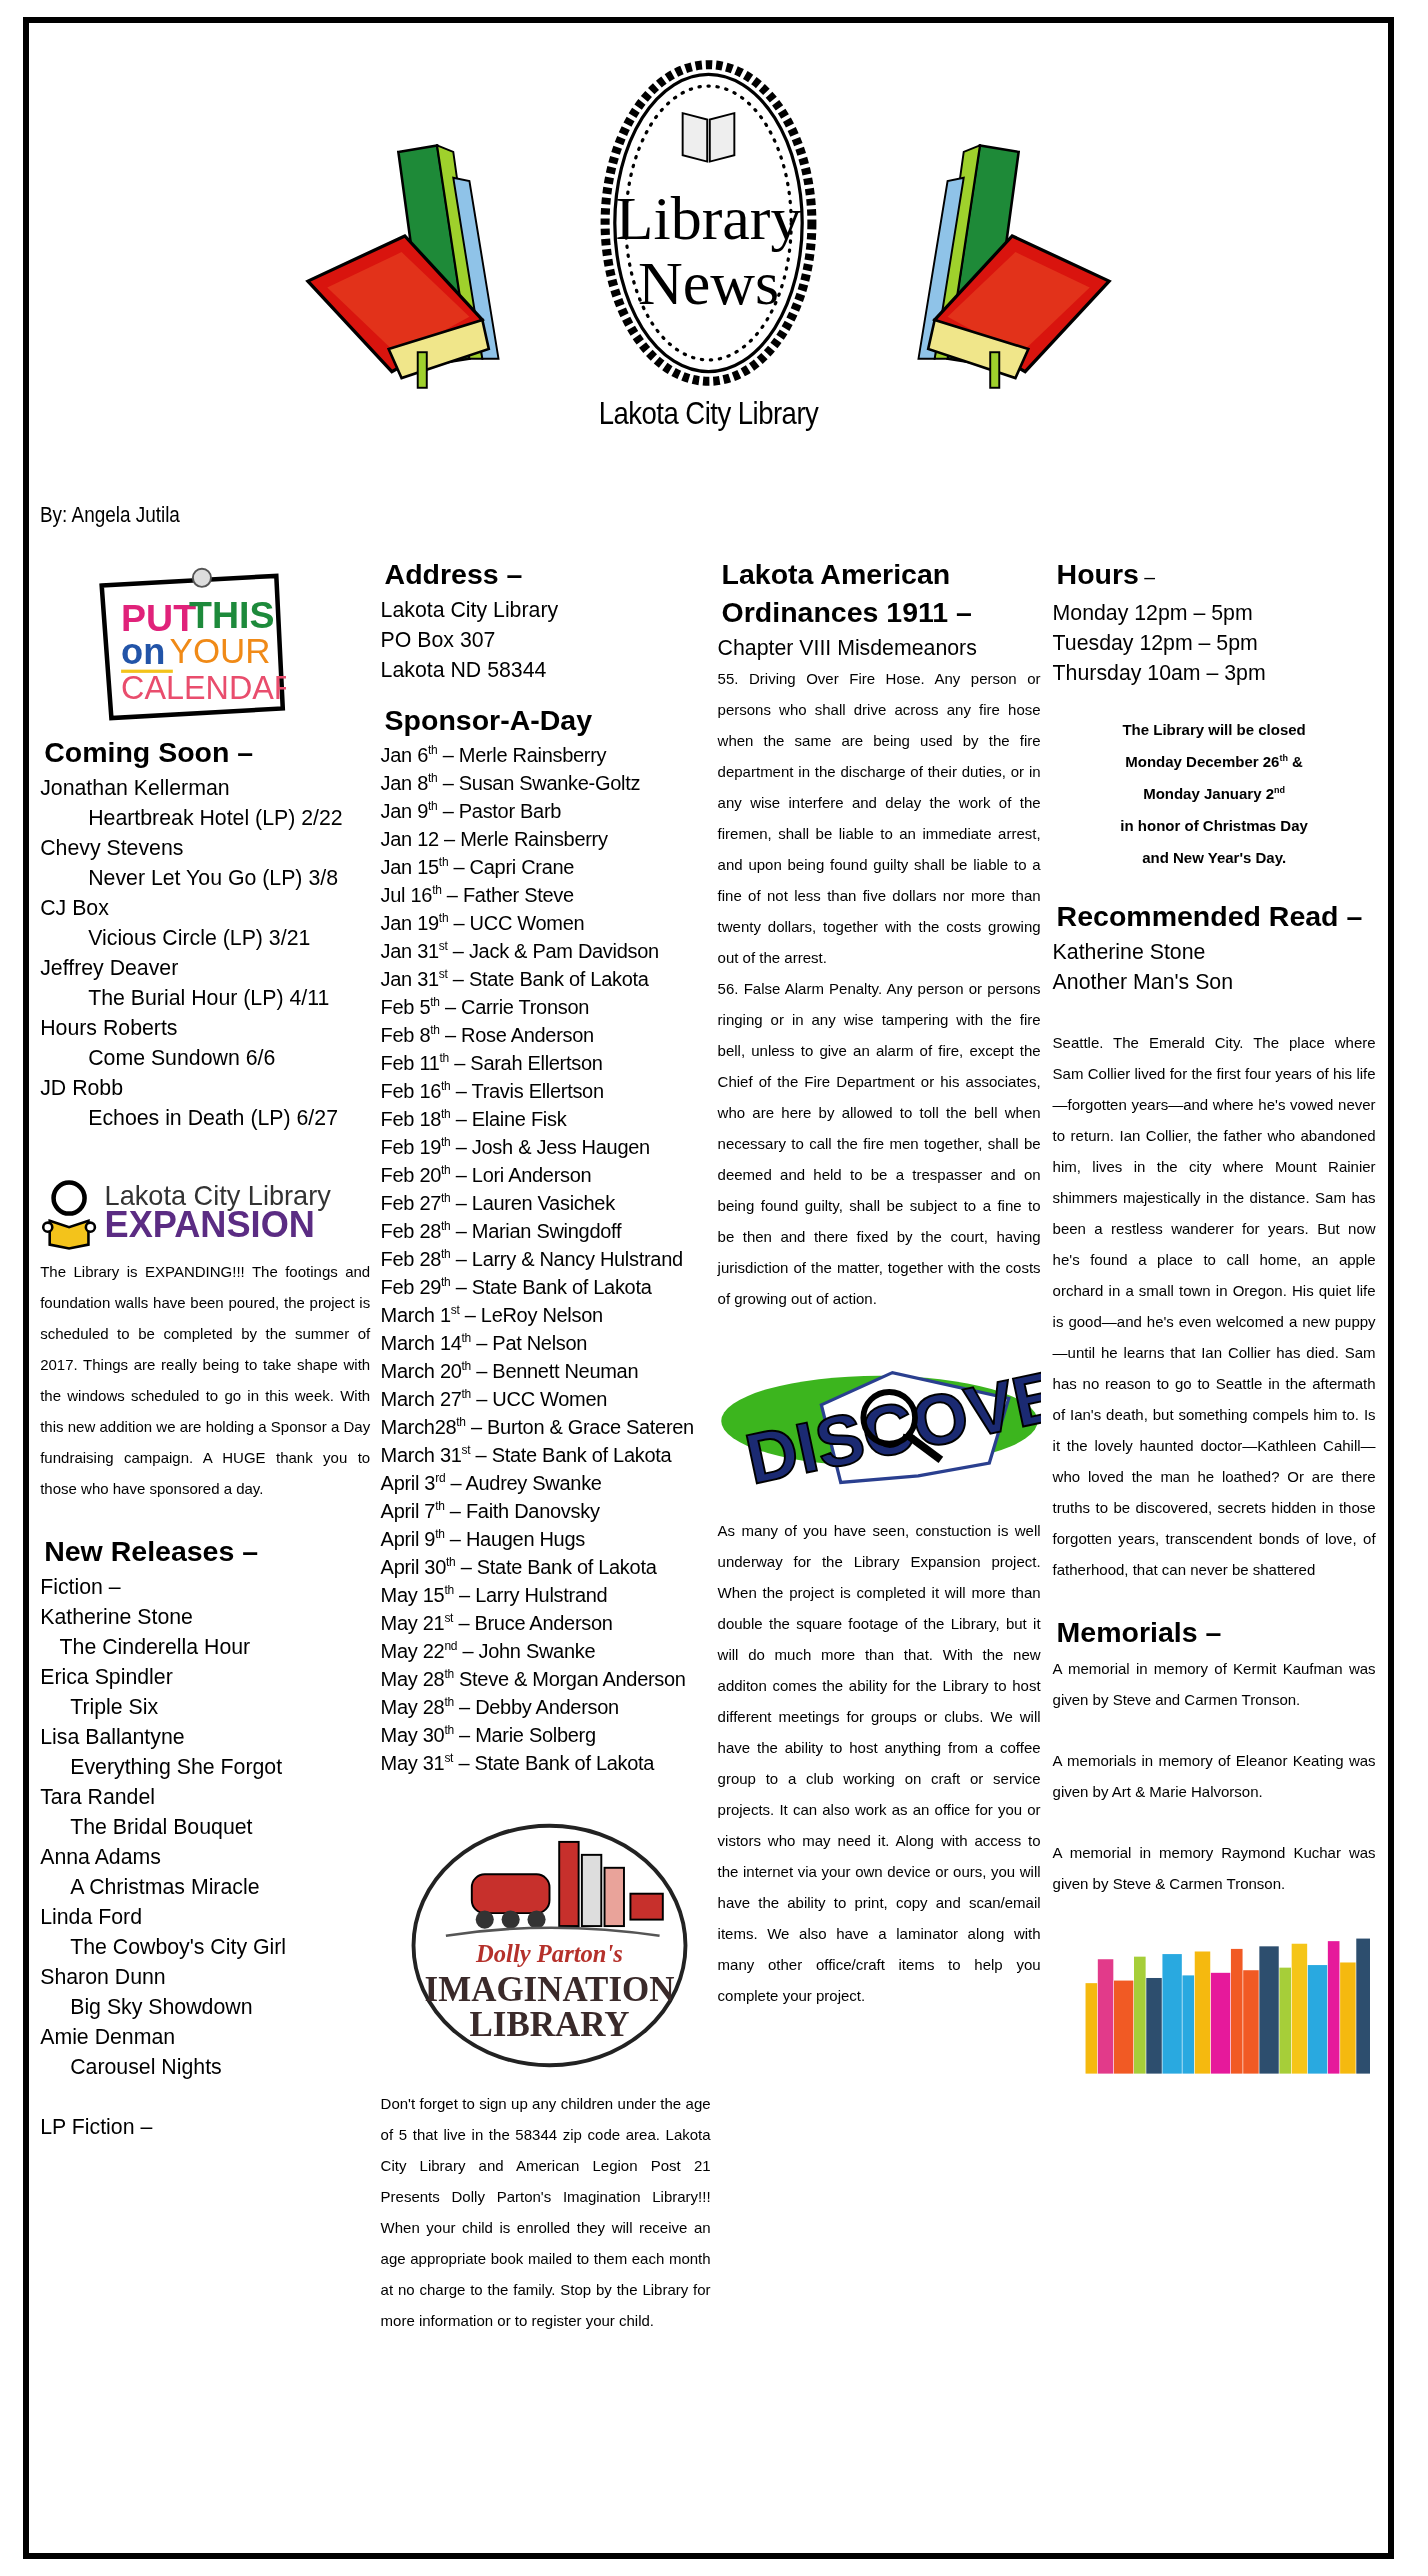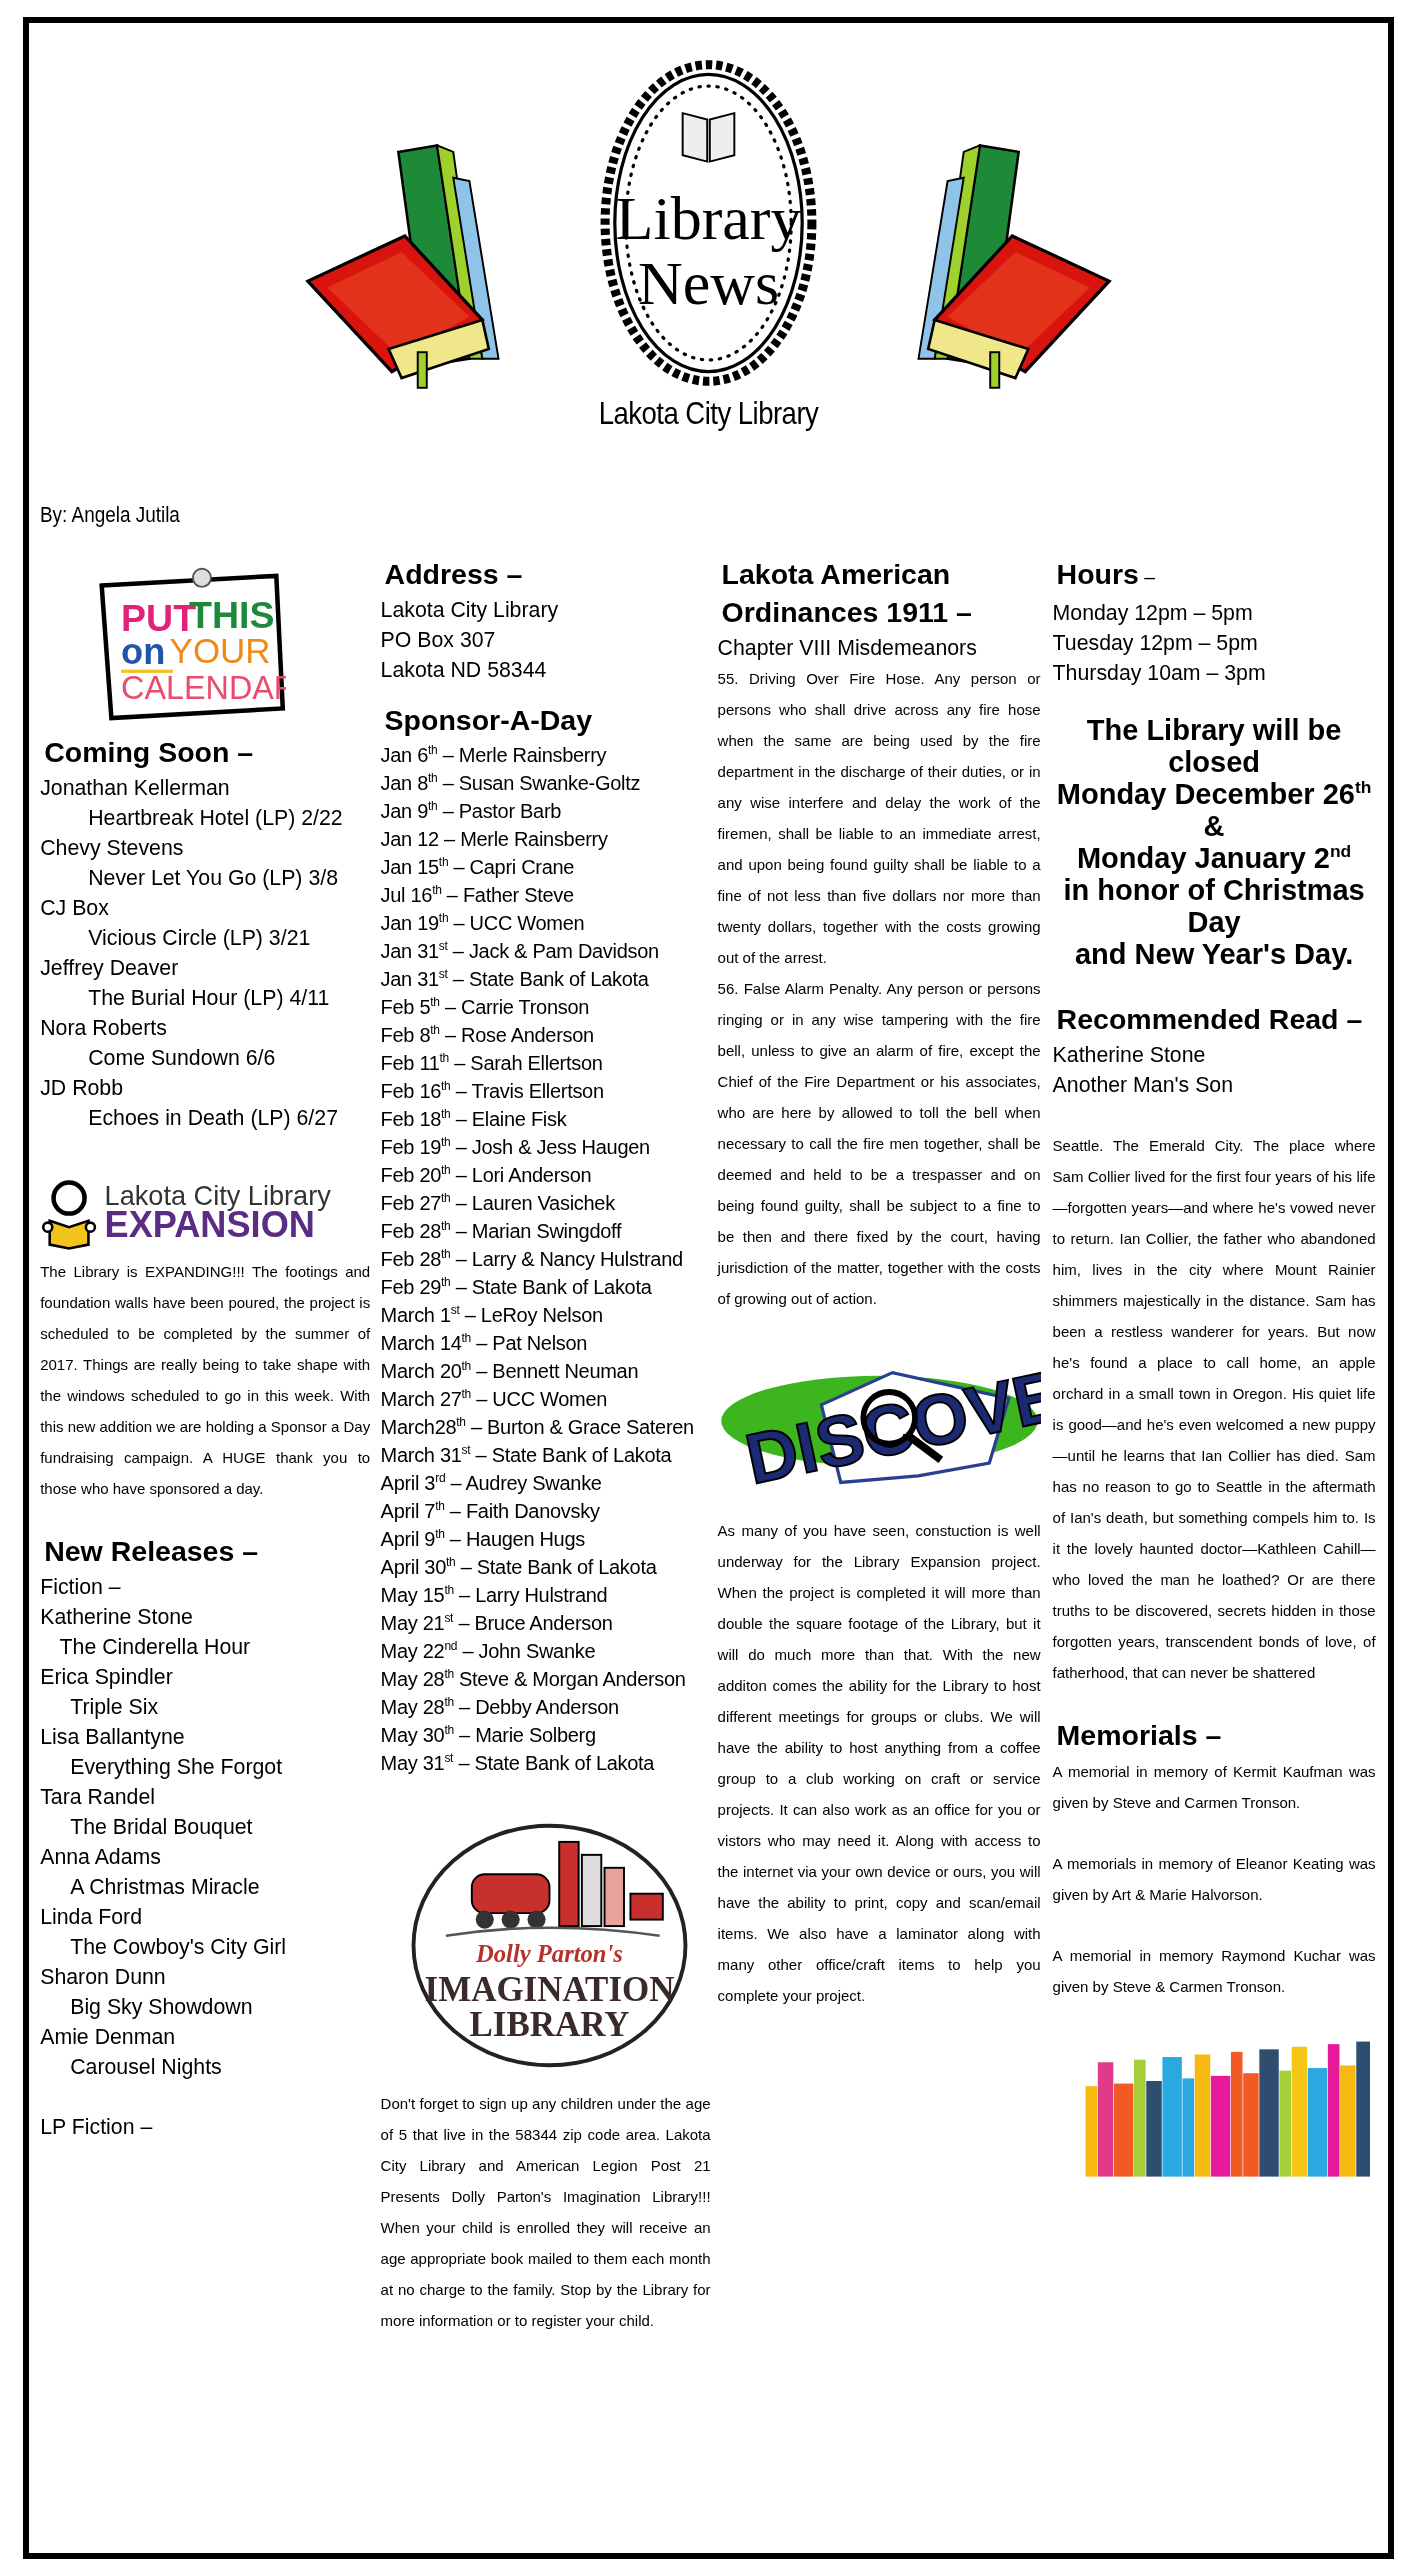--- a/index.html
+++ b/index.html
@@ -19,21 +19,21 @@
   .c4 { left: 1024px; width: 323px; }
   h2 { font-family: "Liberation Sans", sans-serif; font-weight: bold; font-size: 28.5px;
        margin: 4px; line-height: 34px; }
   .line { font-size: 21.3px; line-height: 30px; white-space: nowrap; }
   .indent { padding-left: 48px; }
   .indent-s { padding-left: 19.4px; }
   .indent-m { padding-left: 30px; }
   .para { font-size: 15px; line-height: 31px; text-align: justify; margin: 0; }
   .sponsor { font-size: 20px; line-height: 28px; white-space: nowrap; letter-spacing: -0.3px; }
   sup { font-size: 60%; line-height: 0; }
-  .notice { font-weight: bold; font-size: 29px; line-height: 32px; text-align: center; margin: 26px 0 32px 0; }
+  .notice { font-weight: bold; font-size: 15px; line-height: 32px; text-align: center; margin: 26px 0 25px 0; }
   .gap { height: 30px; }
   .img-box { display: block; }
   .calendar-img { margin: 13px 0 6.5px 52px; width: 194px; height: 162px; }
   .expansion-img { margin: 39px 0 6.5px 0; width: 323px; height: 78px; }
   .imag-img { margin: 39px 0 13px 26px; width: 285px; height: 259px; }
   .discover-img { margin: 39px 0 13px 0; width: 323px; height: 149px; }
   .shelf-img { margin: 26px 0 0 13px; width: 304px; height: 168px; }
 </style>
 </head>
 <body>
@@ -93,21 +93,21 @@
     <h2>Coming Soon –</h2>
     <div id="coming-list">
         <div class="line">Jonathan Kellerman</div>
         <div class="line indent">Heartbreak Hotel (LP) 2/22</div>
         <div class="line">Chevy Stevens</div>
         <div class="line indent">Never Let You Go (LP) 3/8</div>
         <div class="line">CJ Box</div>
         <div class="line indent">Vicious Circle (LP) 3/21</div>
         <div class="line">Jeffrey Deaver</div>
         <div class="line indent">The Burial Hour (LP) 4/11</div>
-        <div class="line">Nora Roberts</div>
+        <div class="line">Hours Roberts</div>
         <div class="line indent">Come Sundown 6/6</div>
         <div class="line">JD Robb</div>
         <div class="line indent">Echoes in Death (LP) 6/27</div>
       </div>
 
     <svg class="img-box expansion-img" viewBox="0 0 500 120">
       <g>
         <circle cx="45" cy="40" r="24" fill="#fff" stroke="#000" stroke-width="7"></circle>
         <polygon points="15,75 45,85 75,75 75,112 45,118 15,112" fill="#f3c31b" stroke="#000" stroke-width="4"></polygon>
         <circle cx="12" cy="85" r="7" fill="#fff" stroke="#000" stroke-width="4"></circle>

